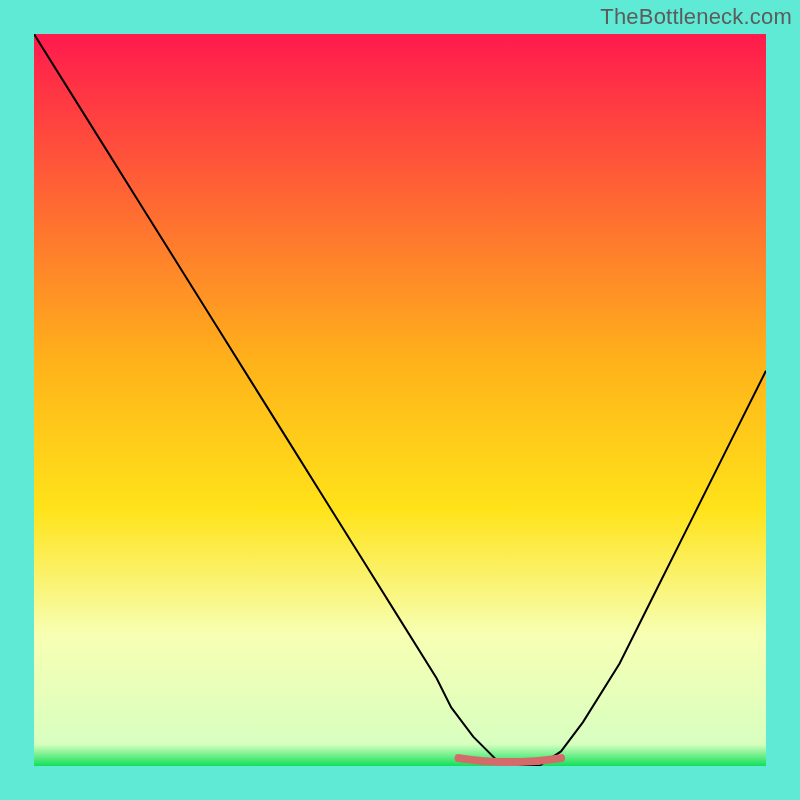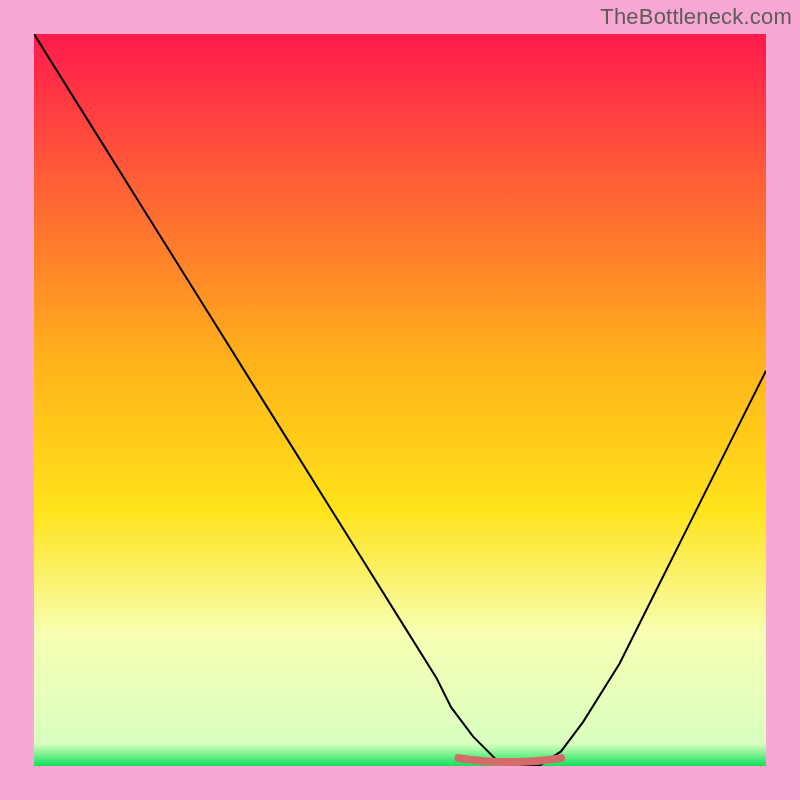--- a/index.html
+++ b/index.html
@@ -8,21 +8,21 @@
     width: 800px;
     height: 800px;
     overflow: hidden;
     background: #000;
     font-family: Arial, Helvetica, sans-serif;
   }
   .frame {
     position: relative;
     width: 800px;
     height: 800px;
-    background: #f9a8d4;
+    background: #5eead4;
   }
   .watermark {
     position: absolute;
     top: 4px;
     right: 8px;
     color: #5c5c5c;
     font-size: 22px;
     letter-spacing: 0.2px;
     z-index: 10;
   }

